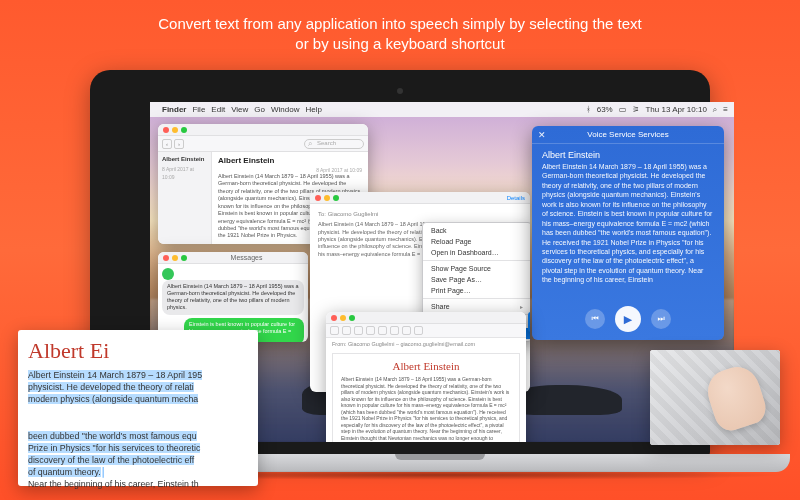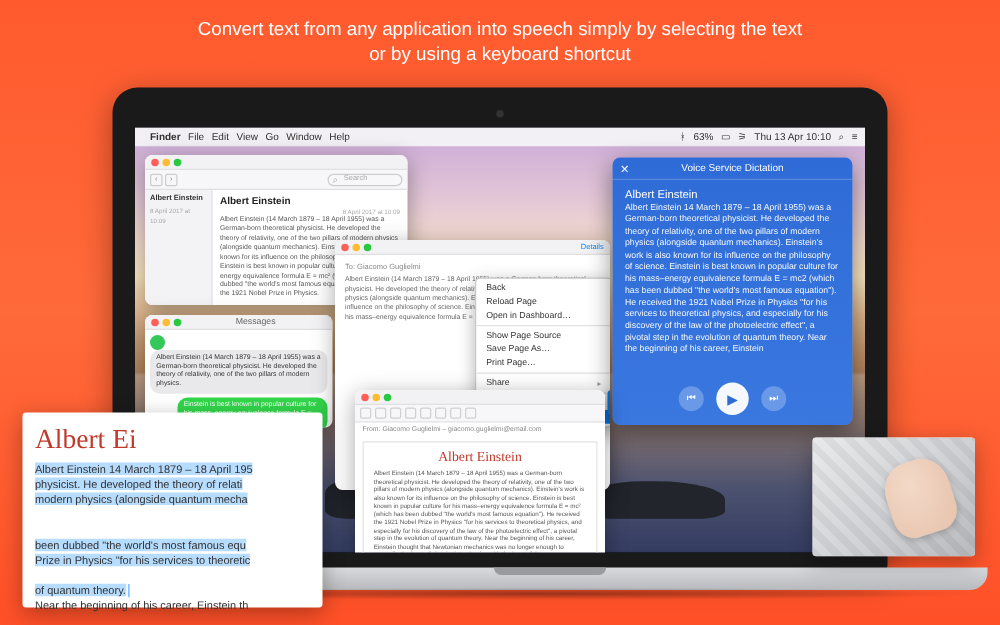--- a/index.html
+++ b/index.html
@@ -17,21 +17,21 @@
   .laptop {
     position: absolute; left: 50%; top: 70px; transform: translateX(-50%);
     width: 620px;
   }
   .screen-bezel {
     background: #1a1a1a; border-radius: 20px 20px 6px 6px;
     padding: 18px 18px 16px; box-shadow: 0 6px 24px rgba(0,0,0,.35);
   }
   .camera { width:6px; height:6px; background:#333; border-radius:50%; margin:0 auto 8px; }
   .screen {
-    width: 584px; height: 340px; background: #000; position: relative; overflow: hidden;
+    width: 584px; height: 340px; background: #000; position: relative; overflow: hidden; margin-left: 42px;
   }
   .wallpaper {
     position:absolute; inset:0;
     background:
       linear-gradient(180deg, #c9a8d8 0%, #e5c9d6 18%, #f4dccb 28%, #f9e6c0 35%,
         #d9b088 45%, #b88a62 55%, #7a5a48 70%, #3a3d59 85%, #2a3050 100%);
   }
   .wallpaper::before{
     content:""; position:absolute; left:0; right:0; top:58%; height:42%;
     background: linear-gradient(180deg, rgba(255,255,255,.25), rgba(60,70,110,.6));
@@ -269,21 +269,21 @@
         <div style="font-size:5.5px;color:#888;padding:3px 6px 0"><span>From:</span> <span>Giacomo Guglielmi – giacomo.guglielmi@email.com</span></div>
         <div class="doc">
           <h3>Albert Einstein</h3>
           <p>Albert Einstein (14 March 1879 – 18 April 1955) was a German-born theoretical physicist. He developed the theory of relativity, one of the two pillars of modern physics (alongside quantum mechanics). Einstein's work is also known for its influence on the philosophy of science. Einstein is best known in popular culture for his mass–energy equivalence formula E = mc² (which has been dubbed "the world's most famous equation"). He received the 1921 Nobel Prize in Physics "for his services to theoretical physics, and especially for his discovery of the law of the photoelectric effect", a pivotal step in the evolution of quantum theory. Near the beginning of his career, Einstein thought that Newtonian mechanics was no longer enough to reconcile the laws of classical mechanics with the laws of the electromagnetic field. This led him to develop his special theory of relativity during his time at the Swiss Patent Office. He realized, however, that the principle of relativity could also be extended to gravitational fields, and with his subsequent theory of gravitation in 1916, he published a paper on general relativity. He continued to deal with problems of statistical mechanics and quantum theory, which led to his explanations of particle theory and the motion of molecules. He also investigated the thermal properties of light which laid the foundation of the photon theory of light. In 1917, Einstein applied the general theory of relativity to model the large-scale structure of the universe.</p>
         </div>
       </div>
 
       <div class="dictation">
         <div class="dhdr">
           <span class="x">✕</span>
-          <span>Voice Service Dictation</span>
+          <span>Voice Service Services</span>
         </div>
         <div class="dtitle">Albert Einstein</div>
         <div class="dtext">Albert Einstein 14 March 1879 – 18 April 1955) was a German-born theoretical physicist. He developed the theory of relativity, one of the two pillars of modern physics (alongside quantum mechanics). Einstein's work is also known for its influence on the philosophy of science. Einstein is best known in popular culture for his mass–energy equivalence formula E = mc2 (which has been dubbed "the world's most famous equation"). He received the 1921 Nobel Prize in Physics "for his services to theoretical physics, and especially for his discovery of the law of the photoelectric effect", a pivotal step in the evolution of quantum theory. Near the beginning of his career, Einstein</div>
         <div class="controls">
           <div class="ctrlbtn">⏮</div>
           <div class="ctrlbtn play">▶</div>
           <div class="ctrlbtn">⏭</div>
         </div>
       </div>
 
@@ -295,21 +295,21 @@
 <div class="card card-left">
   <h2>Albert Ei</h2>
   <div class="para">
     <span class="hl">Albert Einstein 14 March 1879 – 18 April 195</span><br>
     <span class="hl">physicist. He developed the theory of relati</span><br>
     <span class="hl">modern physics (alongside quantum mecha</span><br>
     <br>
     <br>
     <span class="hl">been dubbed "the world's most famous equ</span><br>
     <span class="hl">Prize in Physics "for his services to theoretic</span><br>
-    <br>
+    <span class="hl">discovery of the law of the photoelectric eff</span><br>
     <span class="hl">of quantum theory.</span><span style="color:#0a84ff">│</span><br>
     <span>Near the beginning of his career, Einstein th</span><br>
     <br>
     <br>
     
   </div>
 </div>
 
 <div class="card card-right">
   <div class="kb">

